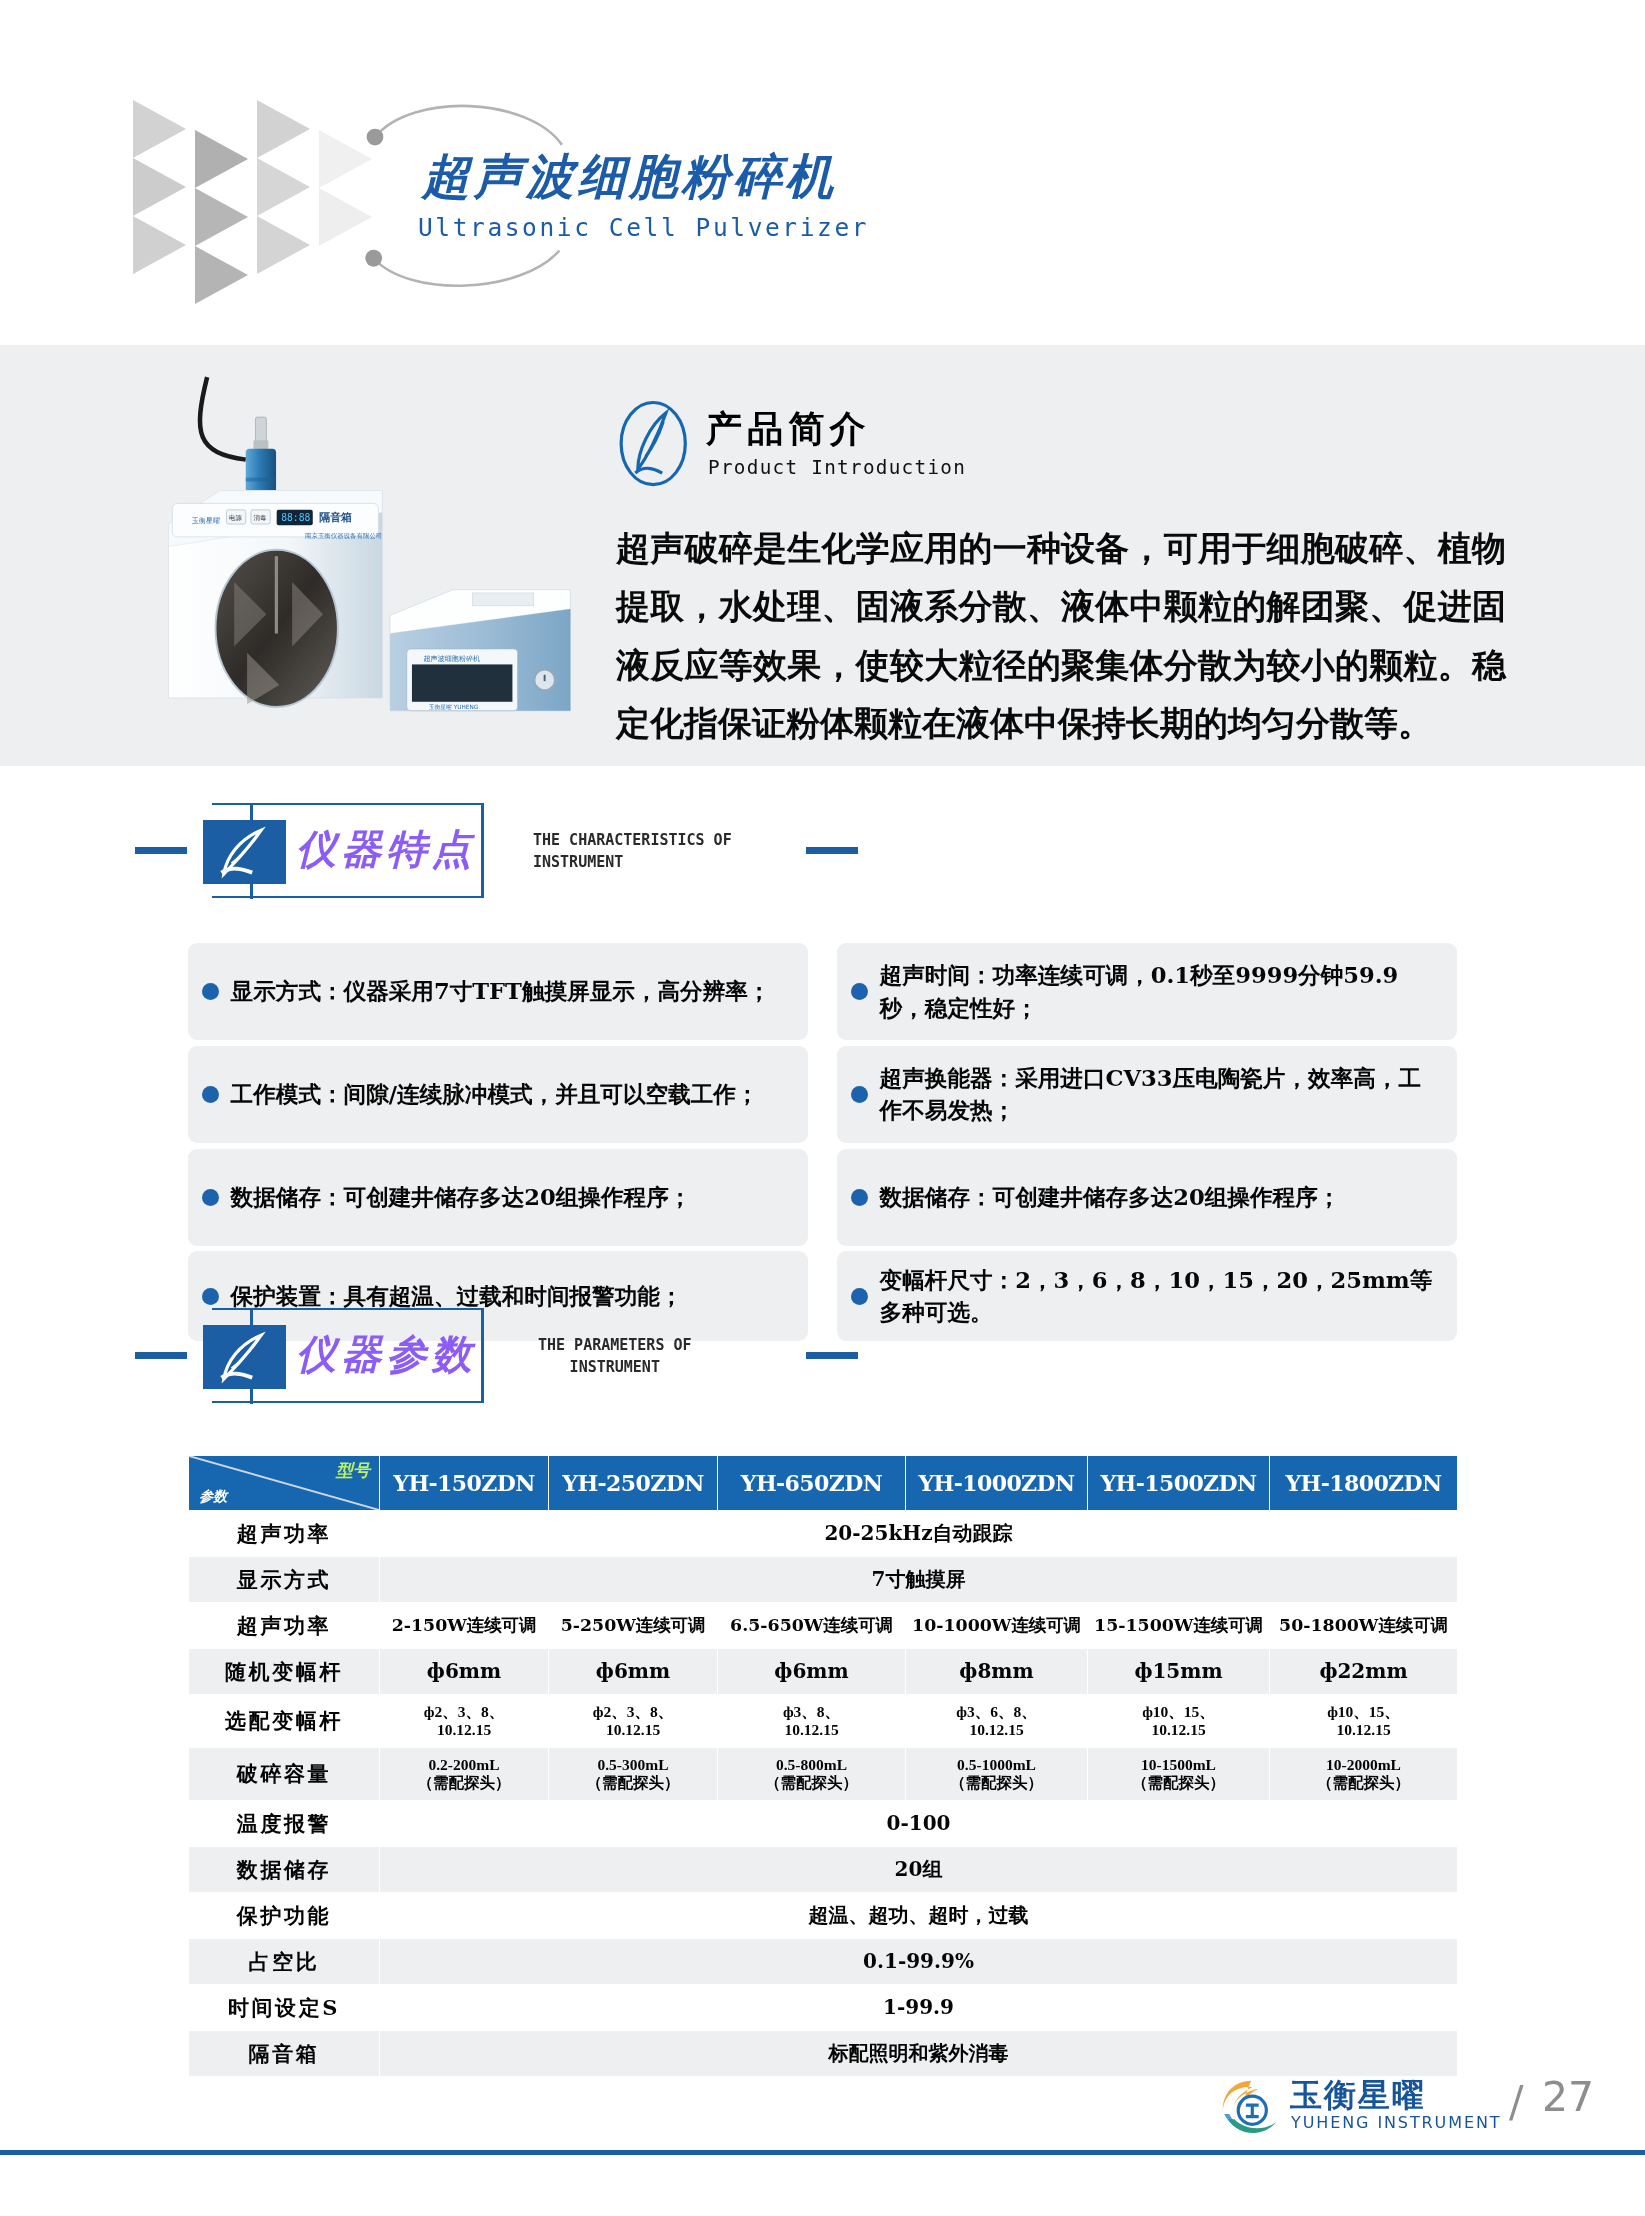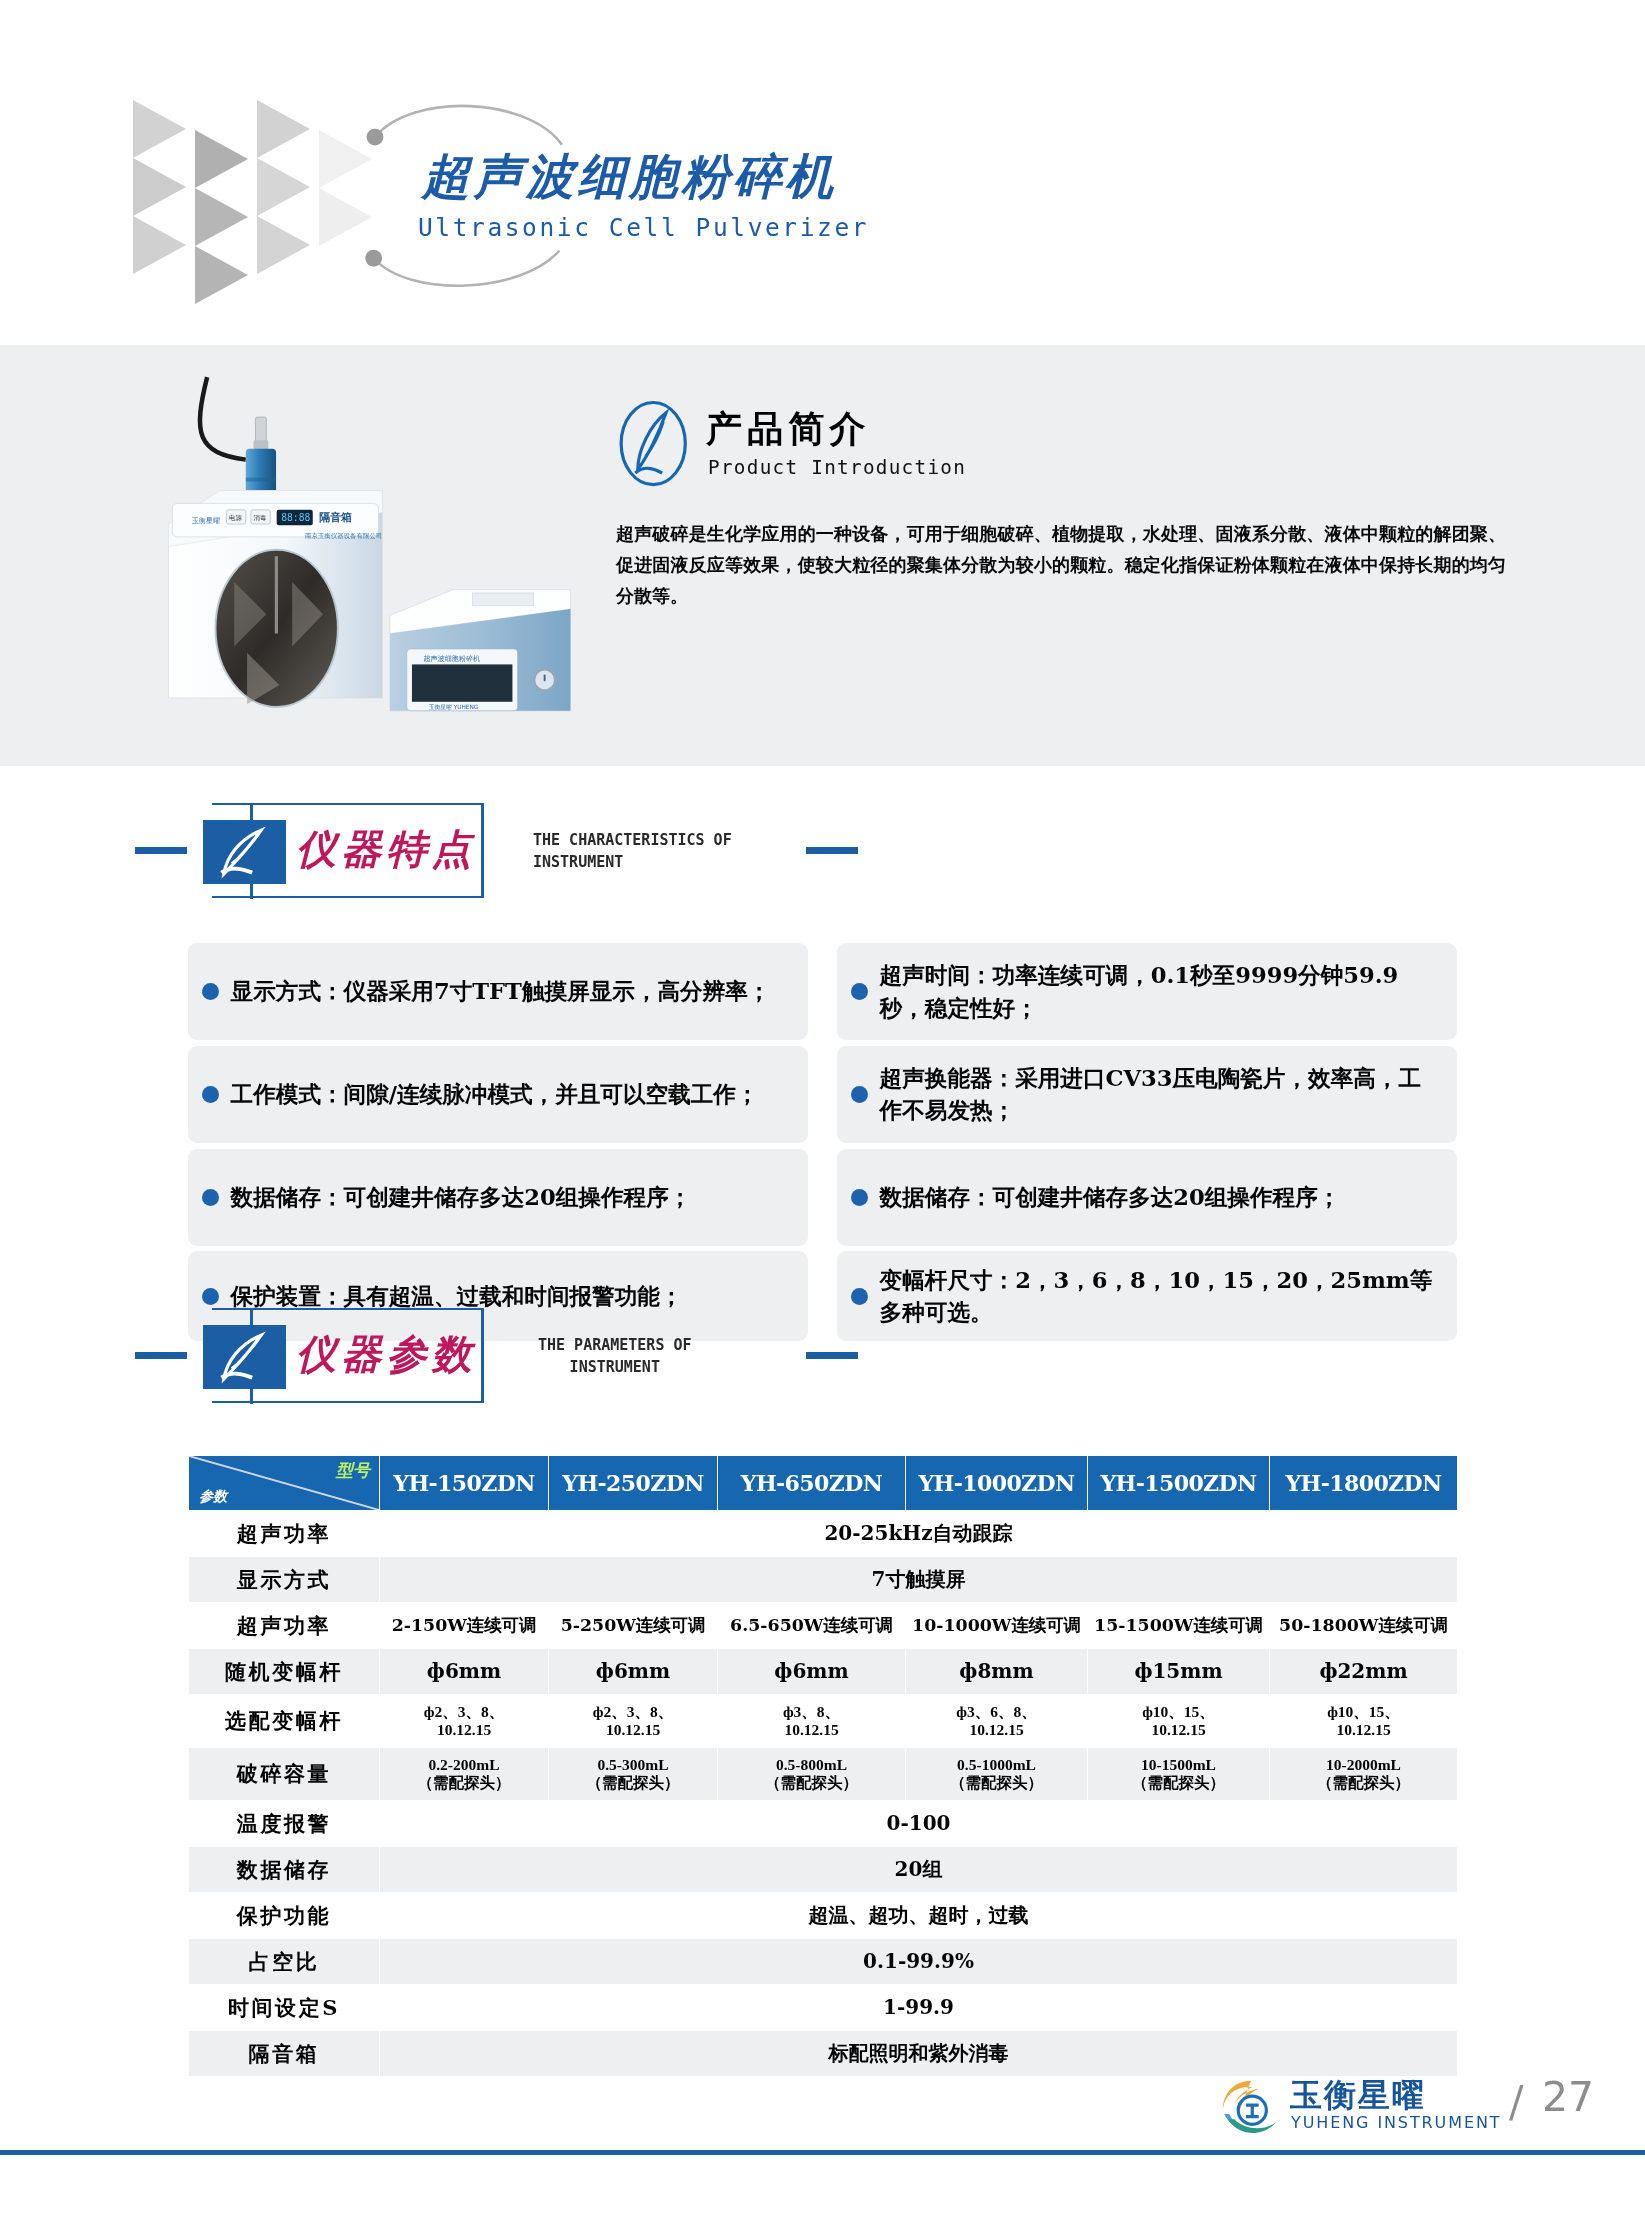--- a/index.html
+++ b/index.html
@@ -33,34 +33,34 @@
   .product-photo { position: absolute; left: 150px; top: 18px; width: 426px; height: 380px; }
 
   .intro-head { position: absolute; left: 616px; top: 52px; width: 451px; height: 97px; }
   .feather-circle { position: absolute; left: 0; top: 0; width: 77px; height: 97px; }
   .intro-cn { position: absolute; left: 90px; top: 7.7px; font-size: 36px; color: #000;
               font-family: "DejaVu Serif", serif; font-weight: bold; letter-spacing: 5.2px; white-space: nowrap; }
   .intro-en { position: absolute; left: 92px; top: 59px; font-size: 19.3px; color: #111;
               font-family: "DejaVu Sans Mono", monospace; letter-spacing: 1.3px; white-space: nowrap; }
 
   .intro-body { position: absolute; left: 616px; top: 174px; width: 890px;
-                font-size: 18px; line-height: 1.72; color: #0a0a0a;
+                font-size: 34px; line-height: 1.72; color: #0a0a0a;
                 font-family: "DejaVu Serif", serif; font-weight: bold;
                 text-align: justify; text-justify: inter-character; }
 
   
   .sect { position: absolute; height: 97px; }
   .sect-dash-l { position: absolute; left: 0; top: 44px; width: 52px; height: 7px; background: #1b5ea3; }
   .sect-dash-r { position: absolute; top: 44px; width: 52px; height: 7px; background: #1b5ea3; }
   .sect-frame { position: absolute; left: 77px; top: 0; width: 271px; height: 95px;
                 border: 2.6px solid #1b5ea3; border-left: none; border-right: none; }
   .sect-frame-v { position: absolute; width: 2.6px; background: #1b5ea3; }
   .sect-box { position: absolute; left: 68px; top: 17px; width: 83px; height: 64px; background: #1b5ea3; }
   .sect-feather { position: absolute; left: 13px; top: 5.2px; }
-  .sect-cn { position: absolute; left: 161px; top: 19.3px; font-size: 40px; color: #be185d;
+  .sect-cn { position: absolute; left: 161px; top: 19.3px; font-size: 40px; color: #8b5cf6;
              font-family: "DejaVu Serif", serif; font-style: italic; font-weight: bold;
              letter-spacing: 5.2px; white-space: nowrap; }
   .sect-en { position: absolute; top: 27px; font-size: 15px; color: #2a2a2a; line-height: 1.45;
              font-family: "DejaVu Sans Mono", monospace; font-weight: bold; white-space: nowrap; }
 
   
   .features { position: absolute; left: 188px; top: 943px; width: 1269px; }
   .feat-col { position: absolute; top: 0; width: 620px; }
   .feat-col.left { left: 0; }
   .feat-col.right { left: 649px; }

